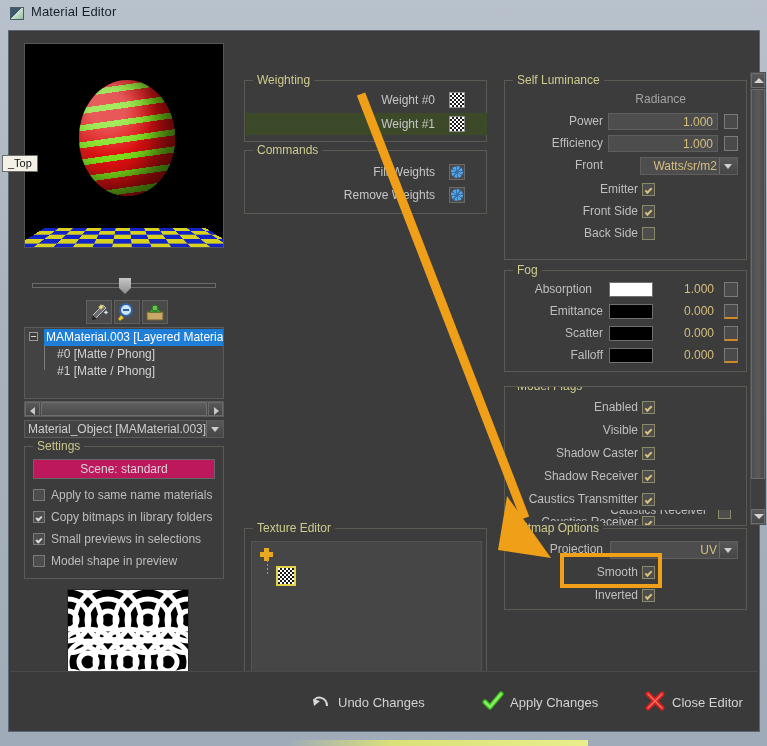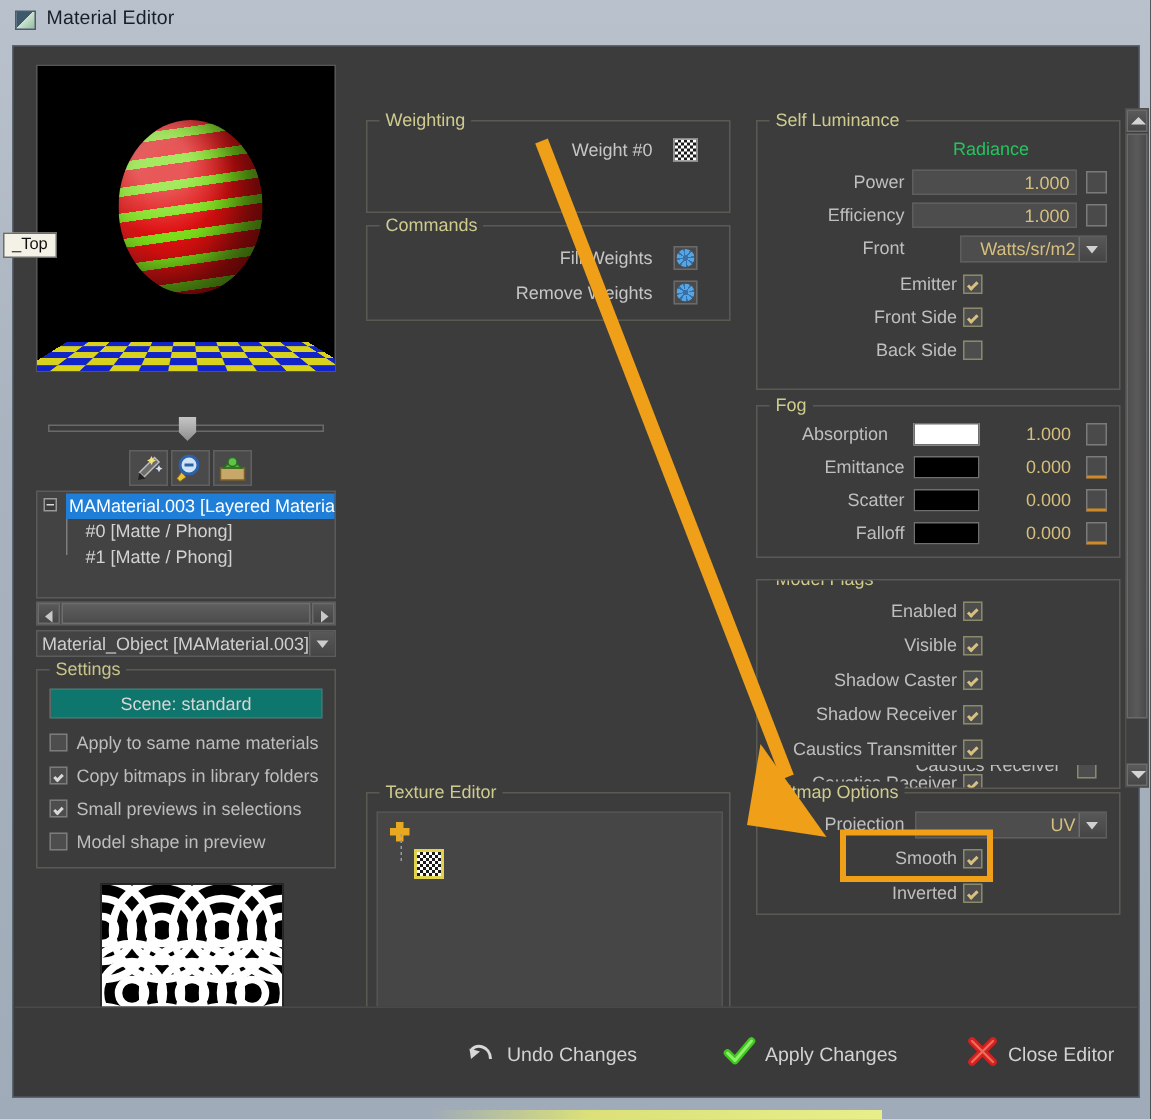--- a/index.html
+++ b/index.html
@@ -150,21 +150,21 @@
     background:linear-gradient(180deg,#585858,#464646);border-left:1px solid #6a6a6a;
   }
   #mat-combo .arrow i{
     position:absolute;left:4px;top:6px;width:0;height:0;
     border-left:4px solid transparent;border-right:4px solid transparent;border-top:5px solid #cdcdcd;
   }
 
   #settings-group{left:14px;top:414px;width:200px;height:133px;}
   #scene-btn{
     position:absolute;left:8px;top:12px;width:182px;height:20px;
-    background:#0f766e;border:1px solid #666;box-sizing:border-box;
+    background:#be185d;border:1px solid #666;box-sizing:border-box;
     font-size:12px;color:#d6d6d6;text-align:center;line-height:18px;
   }
   .chkrow{position:absolute;left:8px;height:20px;line-height:20px;font-size:12px;color:#bdbdbd;white-space:nowrap;}
   .chkrow .box{
     display:inline-block;width:12px;height:12px;vertical-align:-2px;margin-right:6px;
     background:#4d4d4d;border:1px solid #7b7b7b;box-sizing:border-box;position:relative;
   }
   .chkrow .box.on:after{
     content:"";position:absolute;left:2px;top:4px;width:4px;height:2px;
     border-left:2px solid #d9d9d9;border-bottom:2px solid #d9d9d9;
@@ -268,21 +268,21 @@
     background:linear-gradient(180deg,#585858,#454545);border-left:1px solid #6e6e6e;
   }
   .rcombo .arr i{
     position:absolute;left:4px;top:6px;width:0;height:0;
     border-left:4px solid transparent;border-right:4px solid transparent;border-top:5px solid #d0d0d0;
   }
   .swatchbox{
     position:absolute;top:3px;width:44px;height:15px;
     border:1px solid #6f6f6f;box-sizing:border-box;
   }
-  .rsub{position:absolute;right:62px;top:0;color:#22c55e;}
+  .rsub{position:absolute;right:62px;top:0;color:#a3a3a3;}
 
   #clipped-row{
     position:absolute;left:494px;top:478px;width:243px;height:17px;
     overflow:hidden;font-size:12px;color:#bfbfbf;
   }
   #clipped-row .txt{position:absolute;right:40px;top:-7px;white-space:nowrap;}
   #clipped-row .cb{position:absolute;right:16px;top:-4px;width:13px;height:13px;background:#4d4d4d;border:1px solid #8a8a6a;box-sizing:border-box;}
 
   
   #vscroll{
@@ -463,20 +463,24 @@
           </g>
         </svg>
       </div>
 
       <div class="group" id="weighting-group">
         <div class="legend olive">Weighting</div>
         <div class="wrow" style="top:8px;">
           <span class="lbl">Weight #0</span>
           <span class="swatch"></span>
         </div>
+        <div class="wrow sel" style="top:32px;">
+          <span class="lbl">Weight #1</span>
+          <span class="swatch"></span>
+        </div>
       </div>
 
       <div class="group" id="commands-group">
         <div class="legend olive">Commands</div>
         <div class="crow" style="top:10px;">
           <span class="lbl">Fill Weights</span>
           <span class="gear"></span>
         </div>
         <div class="crow" style="top:33px;">
           <span class="lbl">Remove Weights</span>

